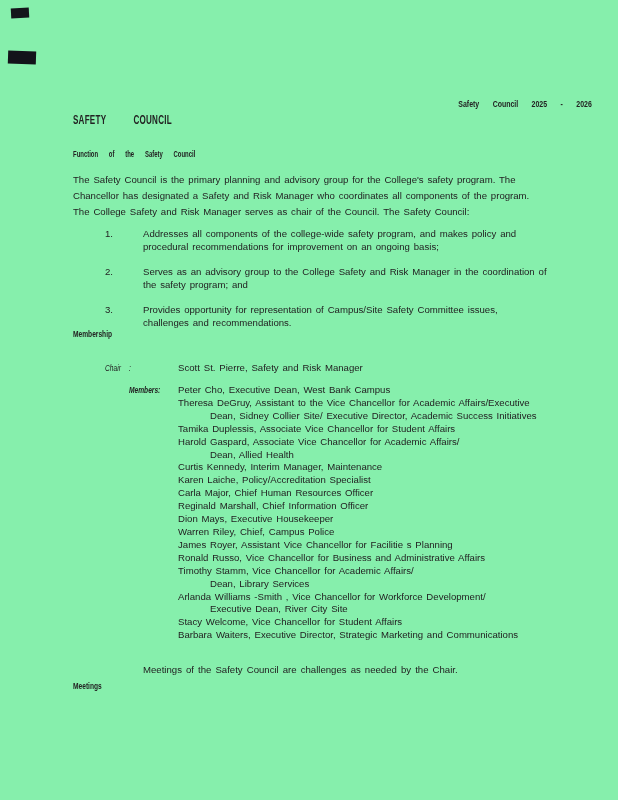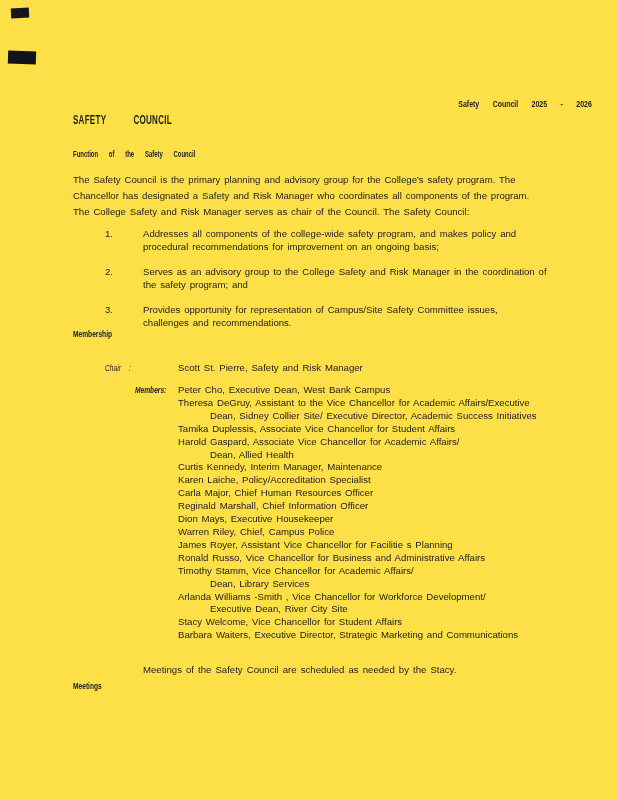--- a/index.html
+++ b/index.html
@@ -1,19 +1,19 @@
 <!DOCTYPE html>
 <html><head>
 <meta charset="utf-8">
 <style>
   html,body{margin:0;padding:0;background:#ffffff;}
   .page{
     position:relative;
     width:618px;height:800px;
-    background:#fde047;
+    background:#86efac;
     font-family:"Liberation Sans","DejaVu Sans",sans-serif;
     color:#222222;
     overflow:hidden;
   }
   .abs{position:absolute;}
   
   .artifact1{left:11px;top:8px;width:18px;height:10px;background:#15151b;transform:rotate(-3deg);}
   .artifact2{left:8px;top:51px;width:28px;height:13px;background:#13131a;transform:rotate(2deg);}
   
   .cond{display:inline-block;transform:scaleX(0.78);transform-origin:0 50%;white-space:nowrap;}
@@ -29,21 +29,21 @@
   .numbered-list{top:227px;left:105px;width:490px;}
   .list-item{display:flex;margin-bottom:12px;}
   .list-item .num{flex:0 0 38px;font-size:9.6px;line-height:13px;}
   .list-item .itext{font-size:9.6px;line-height:13px;word-spacing:1.2px;white-space:pre-line;width:450px;}
   .membership-heading{top:329px;left:73px;font-size:8.5px;font-weight:bold;}
   .membership-heading .cond{word-spacing:2px;}
   .ital{font-style:italic;}
   .chair-label{top:363px;left:105px;font-size:8.5px;font-weight:normal;}
   .chair-label .cond{word-spacing:8px;}
   .chair-value{top:362px;left:178px;font-size:9.6px;word-spacing:1.2px;}
-  .members-label{top:385px;left:111px;font-size:8.5px;font-weight:bold;padding-left:24px;}
+  .members-label{top:385px;left:105px;font-size:8.5px;font-weight:bold;padding-left:24px;}
   .members-box{top:384px;left:178px;width:436px;}
   .member-line{font-size:9.6px;line-height:12.9px;word-spacing:1.1px;white-space:nowrap;}
   .member-line.cont{padding-left:32px;}
   .meetings-label{top:665px;left:73px;font-size:8.5px;font-weight:bold;margin-top:16px;}
   .meetings-text{top:664px;left:143px;width:460px;font-size:9.6px;word-spacing:1.4px;}
   .page-number{top:682px;left:12px;width:100%;text-align:right;font-size:9.6px;}
 </style>
 </head>
 <body>
 
@@ -117,17 +117,17 @@
       <div class="member-line cont">Dean, Library Services</div>
       <div class="member-line">Arlanda Williams -Smith , Vice Chancellor for Workforce Development/</div>
       <div class="member-line cont">Executive Dean, River City Site</div>
       <div class="member-line">Stacy Welcome, Vice Chancellor for Student Affairs</div>
       <div class="member-line">Barbara Waiters, Executive Director, Strategic Marketing and Communications</div>
     </div>
 
   <div class="abs meetings-label">
     <span class="cond">Meetings</span>
   </div>
-  <div class="abs meetings-text">Meetings of the Safety Council are scheduled as needed by the Stacy.</div>
+  <div class="abs meetings-text">Meetings of the Safety Council are challenges as needed by the Chair.</div>
 
   <div class="abs page-number">24</div>
 
 </div>
 
 </body></html>

